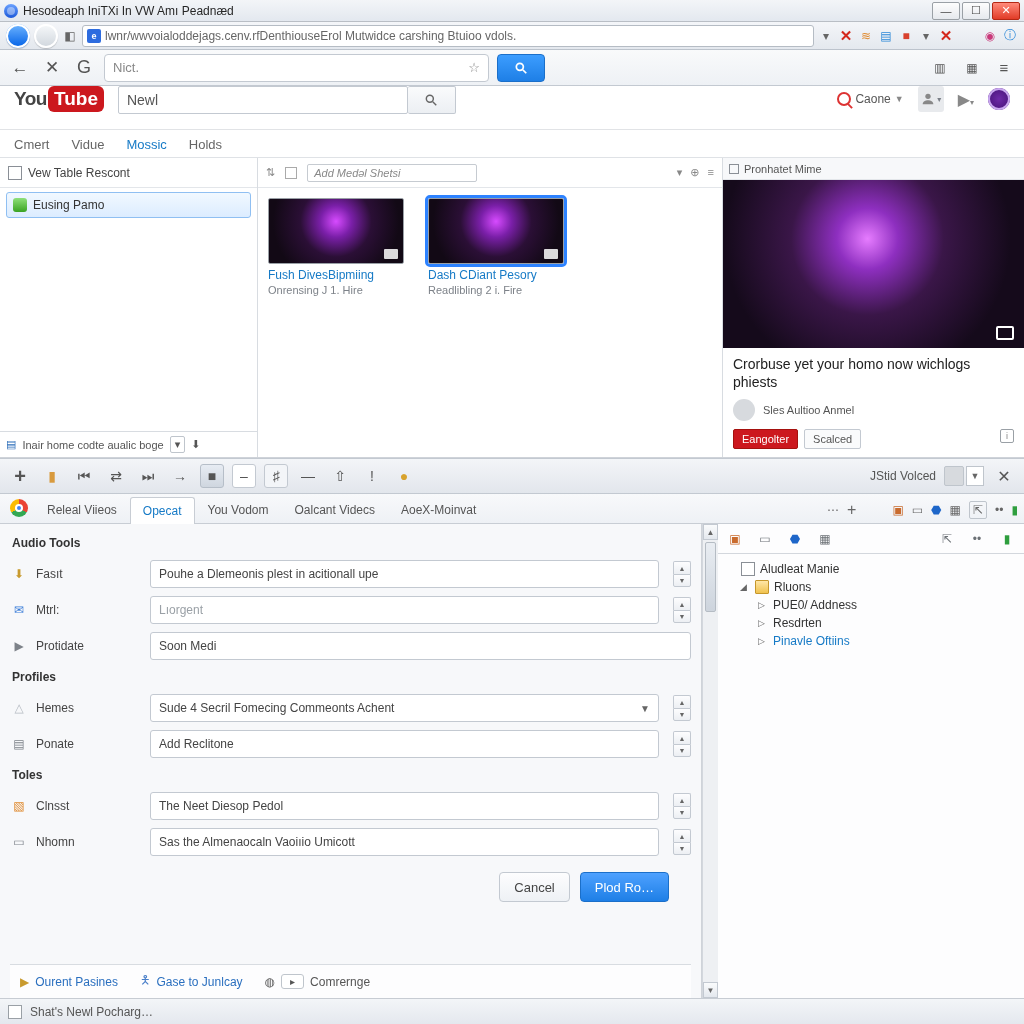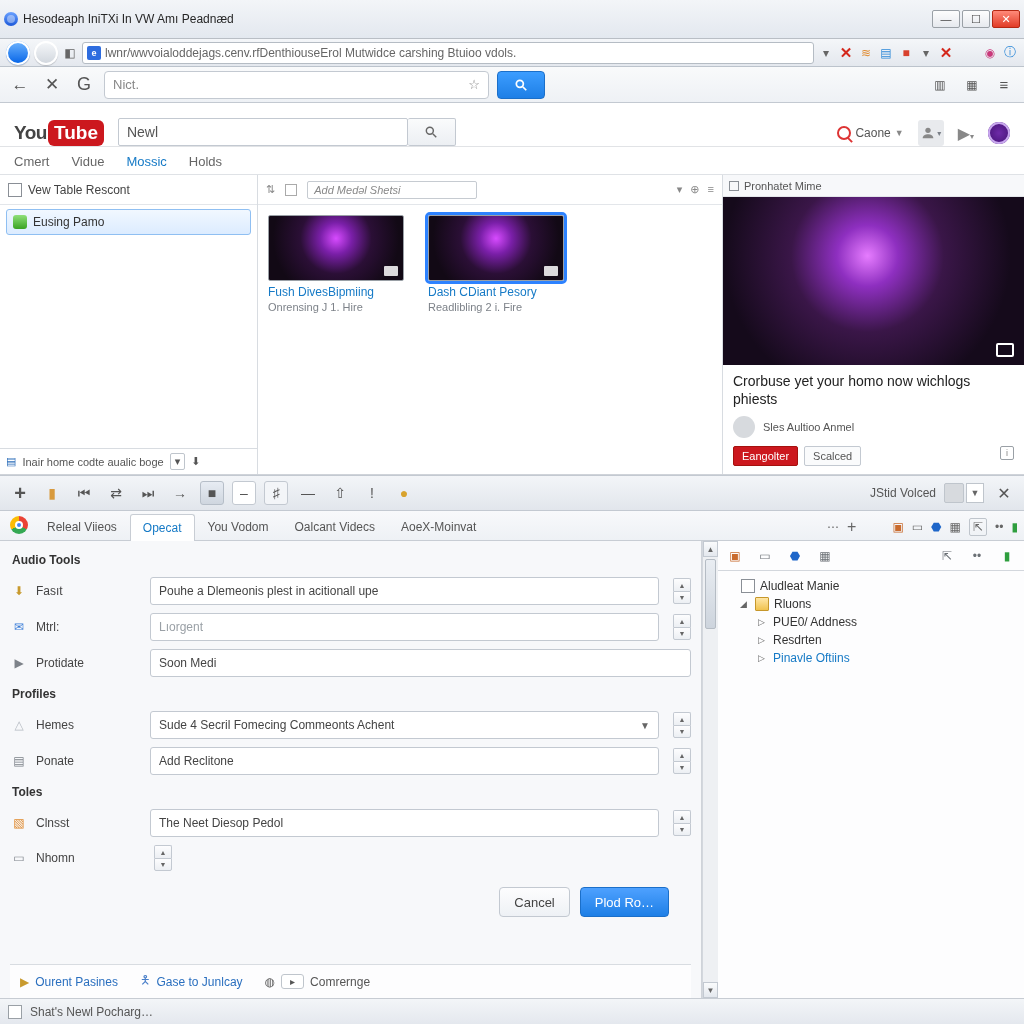--- a/index.html
+++ b/index.html
@@ -1,21 +1,21 @@
 <!DOCTYPE html>
 <html><head>
 <meta charset="utf-8">
 <style>
 * { box-sizing: border-box; margin: 0; padding: 0; font-family: "Segoe UI", Tahoma, Arial, sans-serif; }
 html, body { width: 1024px; height: 1024px; overflow: hidden; background: #c6d3b1; }
 body { font-size: 12px; color: #333; }
 
 
 .win { position: absolute; inset: 0; display: flex; flex-direction: column; }
-.titlebar { height: 39px; background: linear-gradient(#f3f5f8, #e3e8ef); display: flex; align-items: center; padding: 0 4px; border-bottom: 1px solid #b9bec5; }
+.titlebar { height: 22px; background: linear-gradient(#f3f5f8, #e3e8ef); display: flex; align-items: center; padding: 0 4px; border-bottom: 1px solid #b9bec5; }
 .titlebar .ticon { width: 14px; height: 14px; border-radius: 50%; background: linear-gradient(#6aa1ff,#1c59d9); margin-right: 5px; position: relative; }
 .titlebar .ticon::after{content:"";position:absolute;inset:3px;border-radius:50%;background:#fff;opacity:.4}
 .titlebar .ttitle { flex: 1; font-size: 12px; color: #262626; }
 .winbtns { display: flex; gap: 2px; }
 .winbtn { width: 28px; height: 18px; border: 1px solid #9aa0a6; background: linear-gradient(#fdfdfd,#e6e9ee); border-radius: 2px; display: flex; align-items: center; justify-content: center; font-size: 11px; color:#444; }
 .winbtn.close { background: linear-gradient(#ff8a7a,#e13c27); color:#fff; border-color:#b42814; }
 
 
 .navstrip { height: 28px; background: linear-gradient(#f4f6f9,#e4e8ee); border-bottom: 1px solid #bcc3cc; display:flex; align-items:center; padding:0 6px; gap:4px; }
 .roundicon { width: 24px; height: 24px; border-radius: 50%; background: linear-gradient(#6fb5ff,#0060e6); box-shadow: inset 0 0 0 2px #fff, 0 1px 1px rgba(0,0,0,.2); position:relative; }
@@ -30,21 +30,21 @@
 .toolbar2 { height: 36px; background: linear-gradient(#f9fafb,#eef1f5); border-bottom:1px solid #c3c9d1; display:flex; align-items:center; padding:0 8px; gap:8px; }
 .tbtn{width:24px;height:24px;display:flex;align-items:center;justify-content:center;color:#555;font-size:17px;cursor:pointer}
 .searchfield{flex:1;height:28px;border:1px solid #c3c9d1;border-radius:4px;background:#fff;display:flex;align-items:center;padding:0 8px;gap:6px;color:#888;font-size:13px;max-width:490px}
 .searchfield .star{margin-left:auto;color:#888}
 .searchbtn{width:48px;height:28px;background:linear-gradient(#3c9dff,#1e7fe6);border:1px solid #1b6fc9;border-radius:4px;color:#fff;display:flex;align-items:center;justify-content:center}
 .tb-spacer{flex:1}
 .sqbtn{width:24px;height:24px;border:1px solid transparent;border-radius:3px;display:flex;align-items:center;justify-content:center;color:#555}
 .sqbtn.ham{font-size:15px;line-height:1}
 
 
-.yth{height:44px;background:#fff;border-bottom:1px solid #e1e3e6;display:flex;align-items:flex-end;padding:0 14px;gap:14px}
+.yth{height:44px;background:#fff;border-bottom:1px solid #e1e3e6;display:flex;align-items:flex-start;padding:0 14px;gap:14px}
 .ytlogo{display:flex;align-items:center;font-weight:bold;font-size:19px}
 .ytlogo .you{color:#444;letter-spacing:-.5px}
 .ytlogo .tube{background:#cc181e;color:#fff;padding:2px 6px;border-radius:6px;margin-left:1px}
 .ytsearch{width:290px;height:28px;border:1px solid #c3c9d1;border-radius:2px;display:flex;align-items:center;padding:0 8px;color:#555;font-size:14px}
 .ytsearchbtn{width:48px;height:28px;border:1px solid #c3c9d1;border-left:none;border-radius:2px;background:linear-gradient(#fafbfc,#eceff3);display:flex;align-items:center;justify-content:center;color:#666}
 .yth .right{margin-left:auto;display:flex;align-items:center;gap:14px}
 .caone{display:flex;align-items:center;gap:4px;font-size:12px;color:#555}
 .caone .magred{width:14px;height:14px;border-radius:50%;border:2px solid #d33;position:relative}
 .caone .magred::after{content:"";position:absolute;width:6px;height:2px;background:#d33;bottom:-3px;right:-4px;transform:rotate(45deg)}
 .caone .caret{font-size:9px;color:#888}
@@ -464,20 +464,23 @@
         <div class="stepper">
             <div>▲</div>
             <div>▼</div>
           </div>
       </div>
       <div class="formrow">
         <div class="flabel">
             <span class="fico grey">▭</span>
             <span>Nhomn</span>
           </div>
+        <div class="finput">
+            <span>Sas the Almenaocaln Vaoiıio Umicott</span>
+          </div>
         <div class="stepper">
             <div>▲</div>
             <div>▼</div>
           </div>
       </div>
 
       <div class="btnrow">
         <div class="btn">Cancel</div>
         <div class="btn primary">Plod Ro…</div>
       </div>

